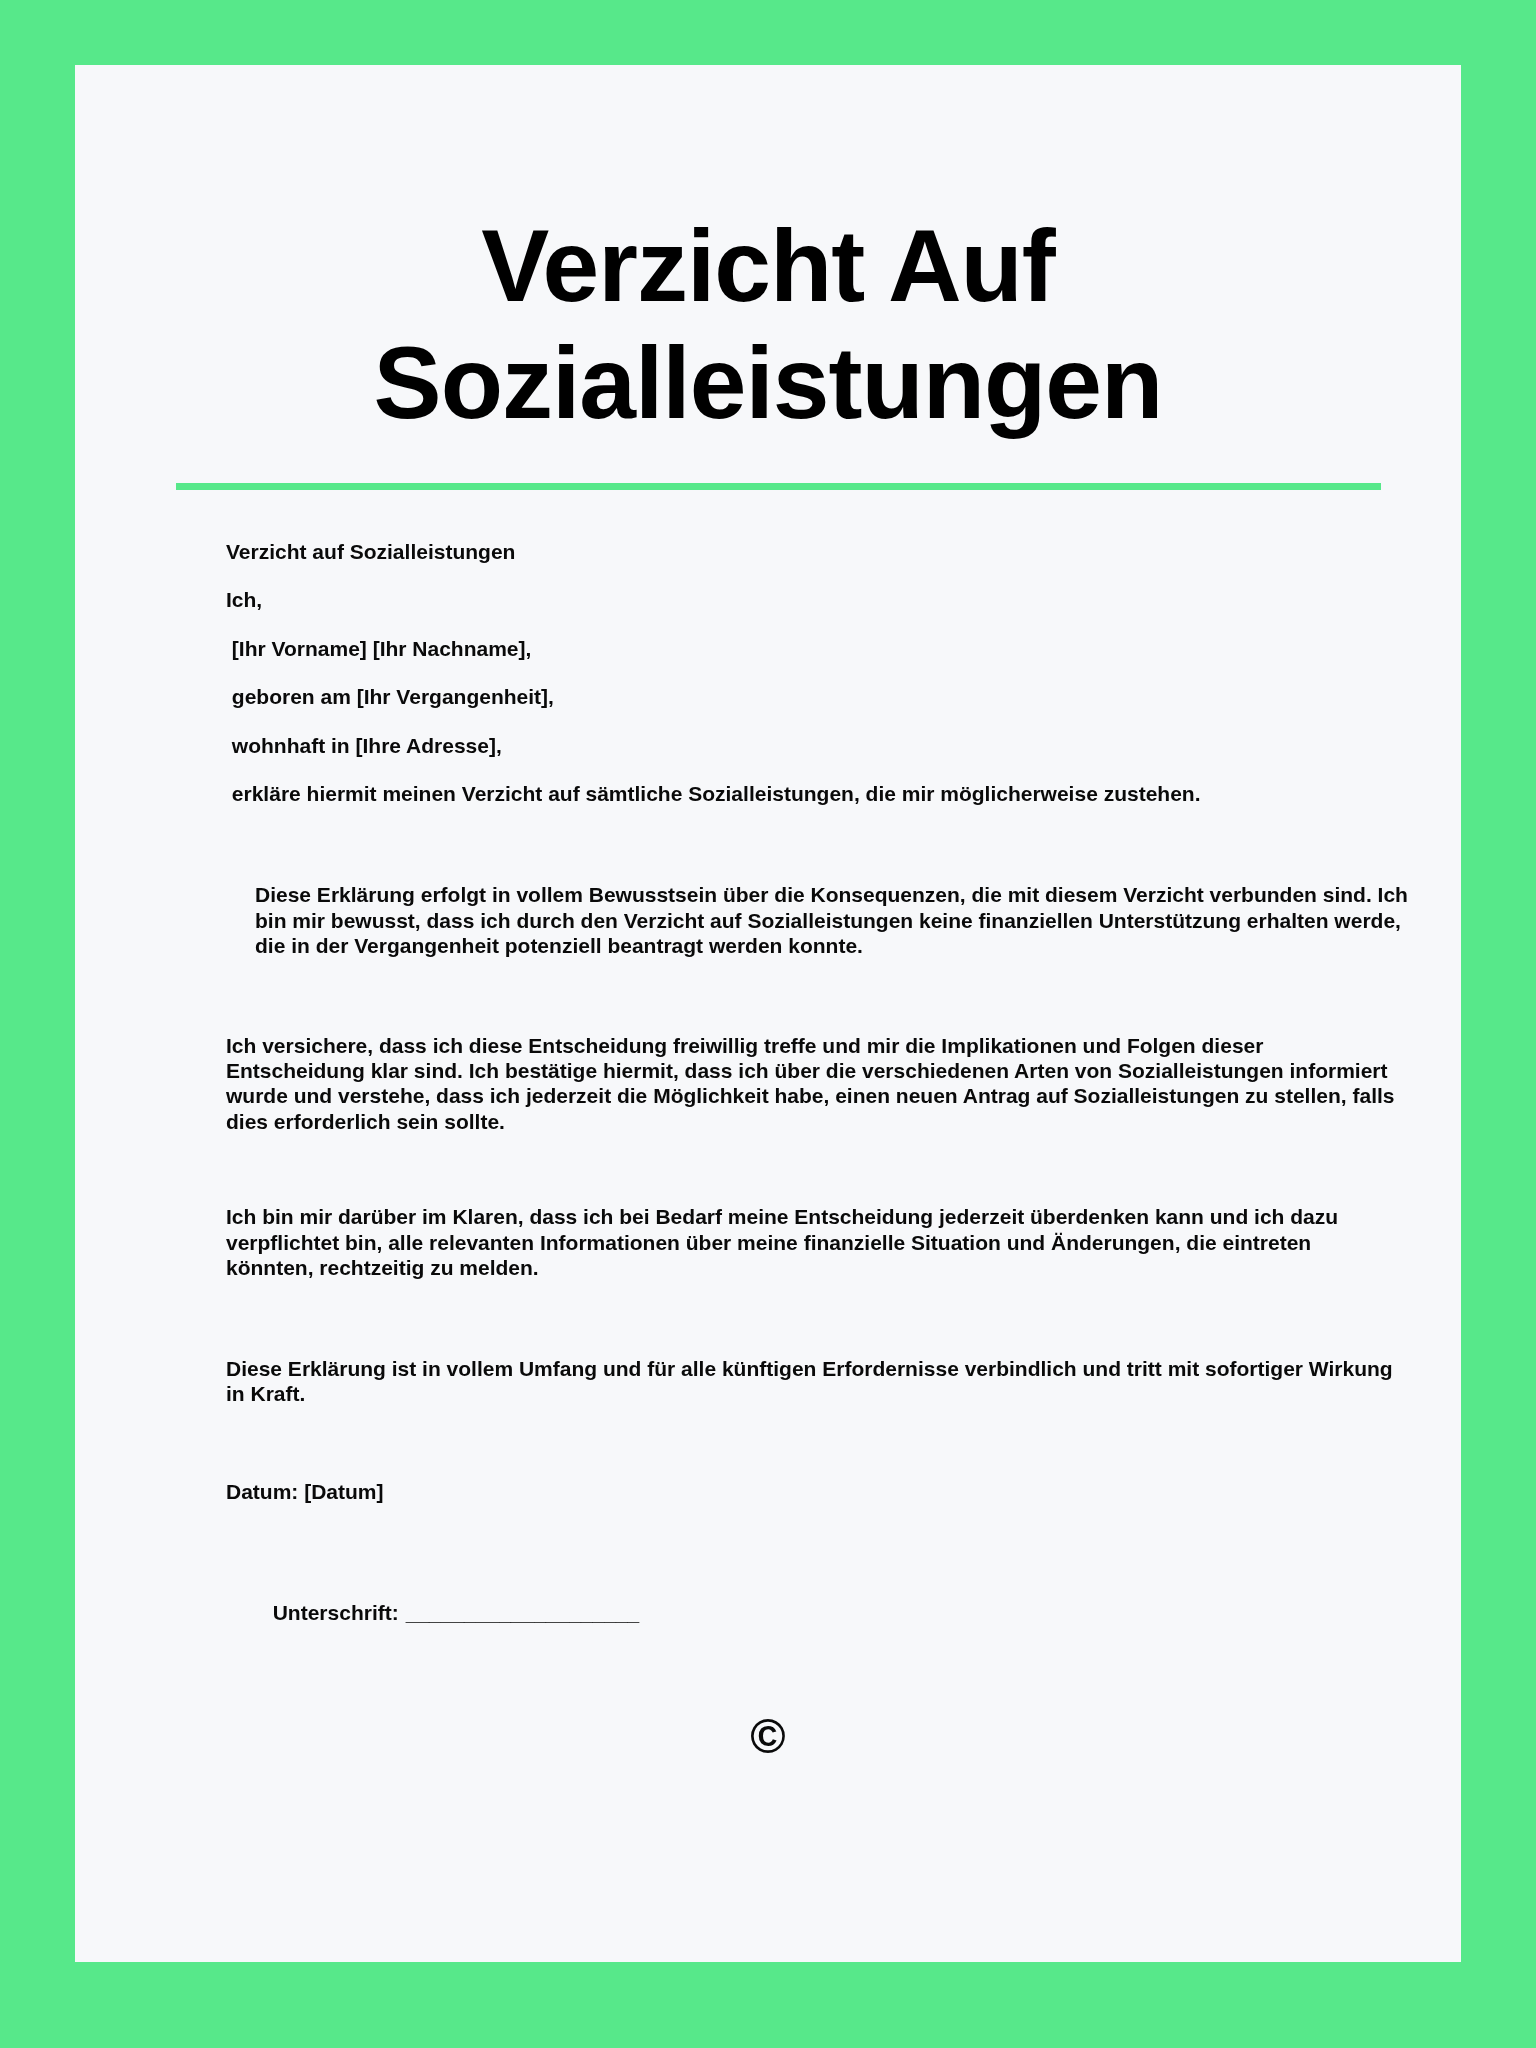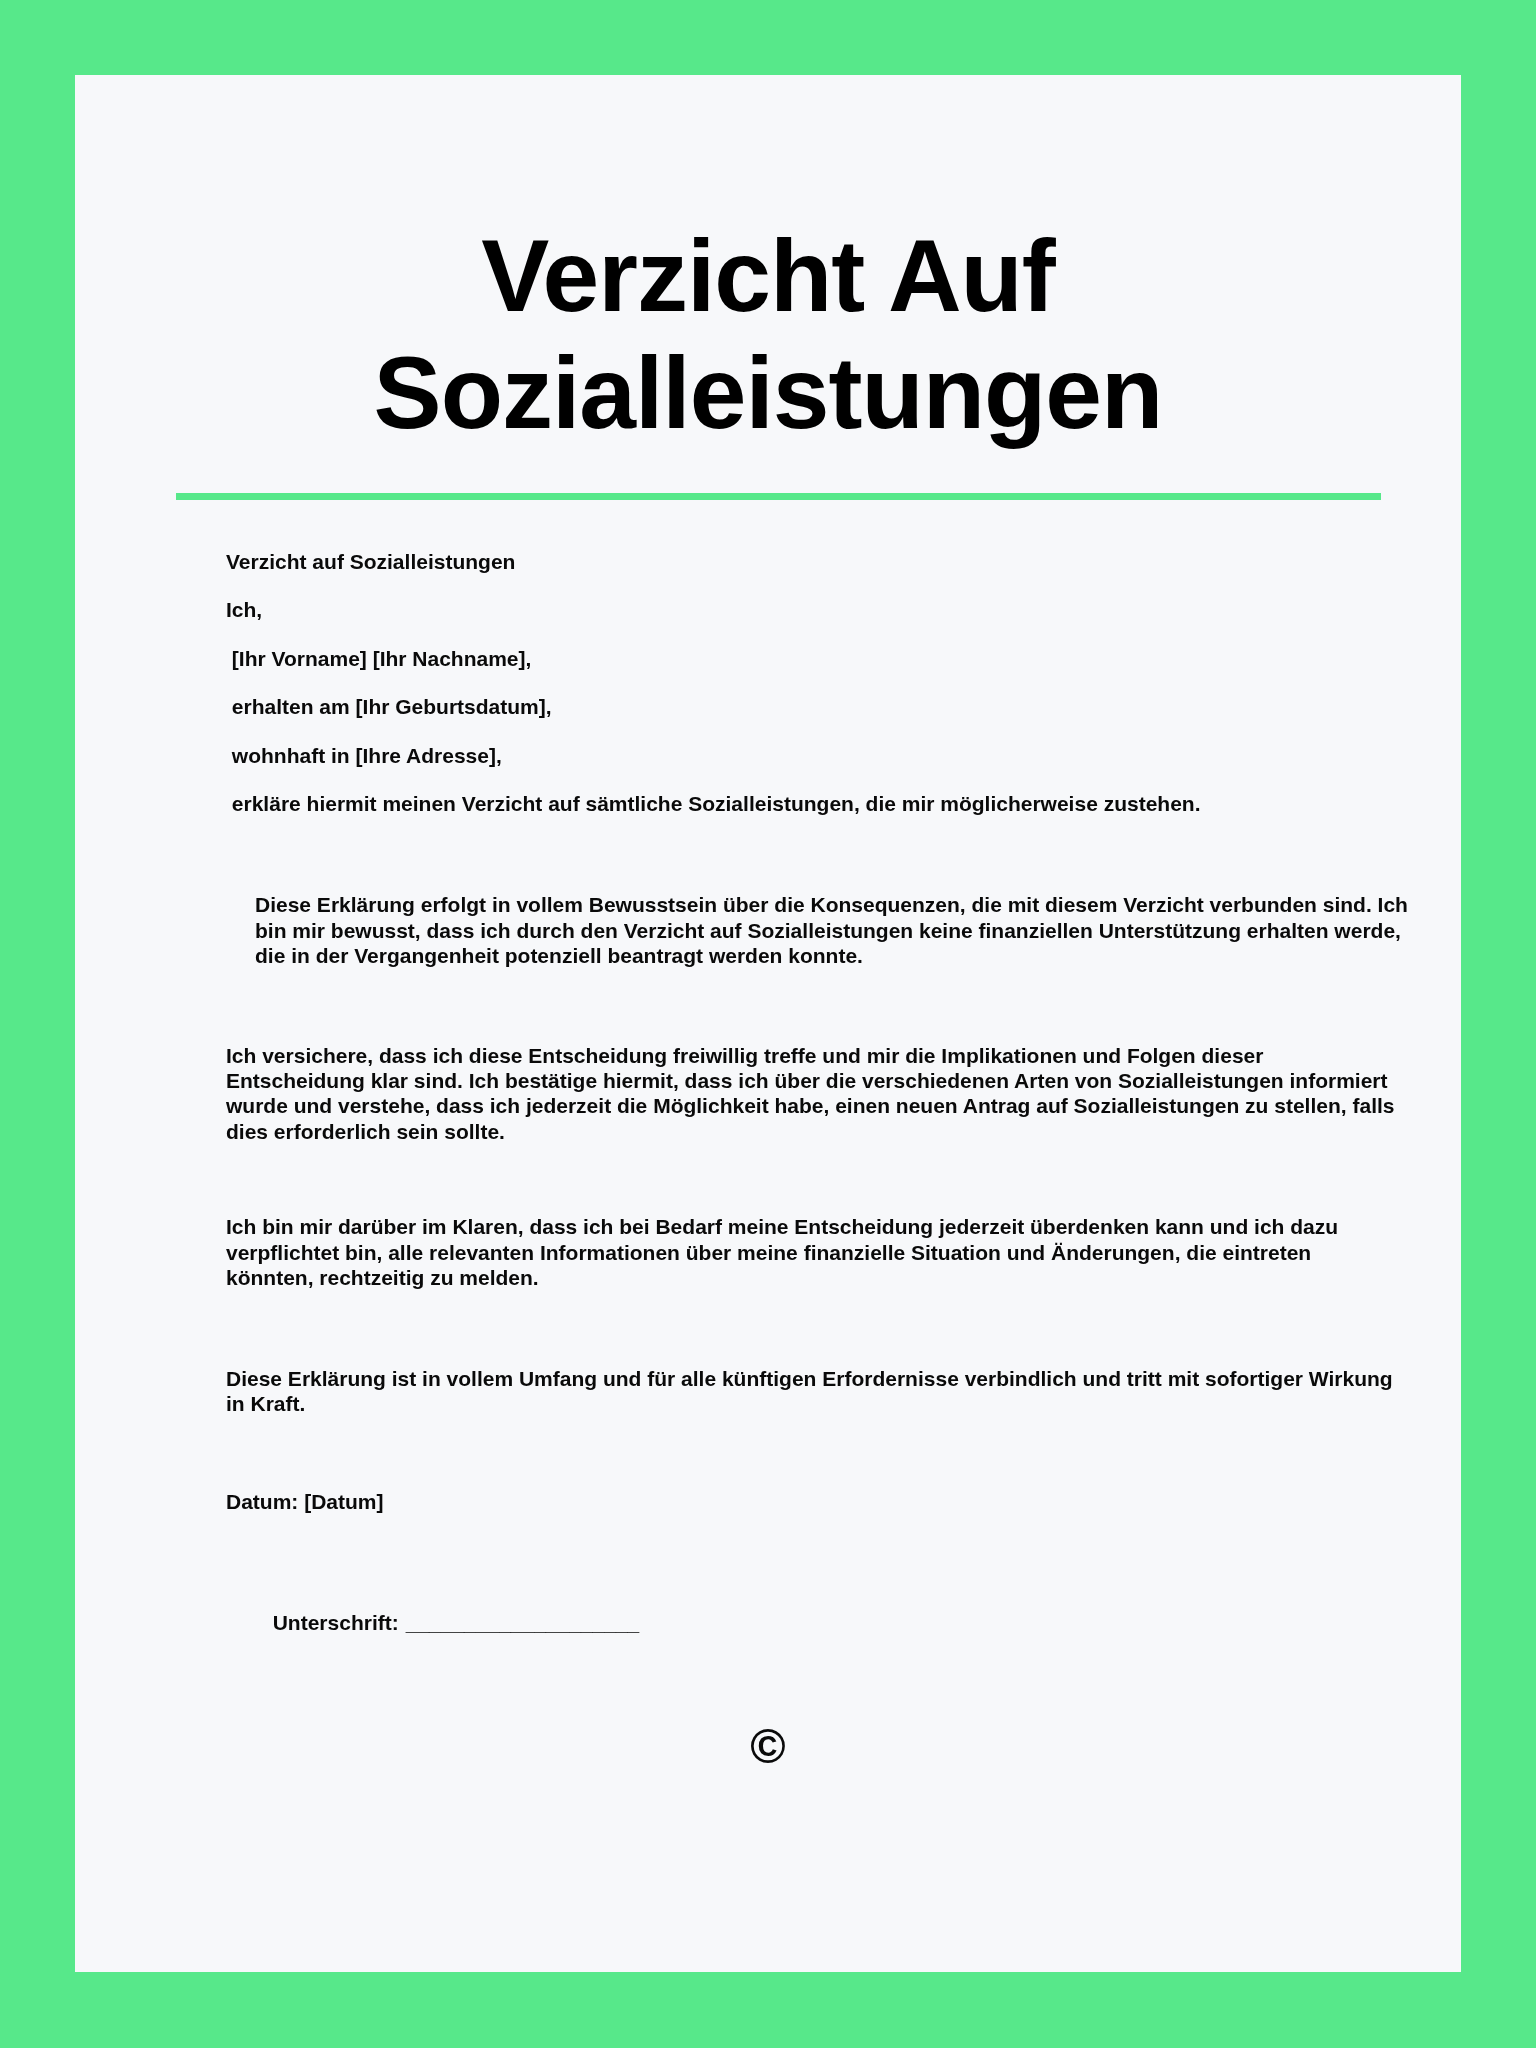--- a/index.html
+++ b/index.html
@@ -19,21 +19,21 @@
   }
   .frame {
     position: relative;
     width: 1536px;
     height: 2048px;
     background: var(--accent);
   }
   .page {
     position: absolute;
     left: 75px;
-    top: 75px;
+    top: 65px;
     width: 1386px;
     height: 1897px;
     background: var(--paper);
     overflow: hidden;
   }
   .title {
     margin: 143px 40px 0;
     text-align: center;
     font-size: 102px;
     line-height: 117px;
@@ -86,21 +86,21 @@
     <div class="divider"></div>
 
     <div class="content">
 
       <p class="intro">Verzicht auf Sozialleistungen</p>
 
       <p class="intro">Ich,</p>
 
       <p class="intro"> [Ihr Vorname] [Ihr Nachname],</p>
 
-      <p class="intro"> erhalten am [Ihr Geburtsdatum],</p>
+      <p class="intro"> geboren am [Ihr Vergangenheit],</p>
 
       <p class="intro"> wohnhaft in [Ihre Adresse],</p>
 
       <p class="intro"> erkläre hiermit meinen Verzicht auf sämtliche Sozialleistungen, die mir möglicherweise zustehen.</p>
 
       <p class="para-consequences">Diese Erklärung erfolgt in vollem Bewusstsein über die Konsequenzen, die mit diesem Verzicht verbunden sind. Ich
 bin mir bewusst, dass ich durch den Verzicht auf Sozialleistungen keine finanziellen Unterstützung erhalten werde,
 die in der Vergangenheit potenziell beantragt werden konnte.</p>
 
       <p class="para-voluntary">Ich versichere, dass ich diese Entscheidung freiwillig treffe und mir die Implikationen und Folgen dieser

